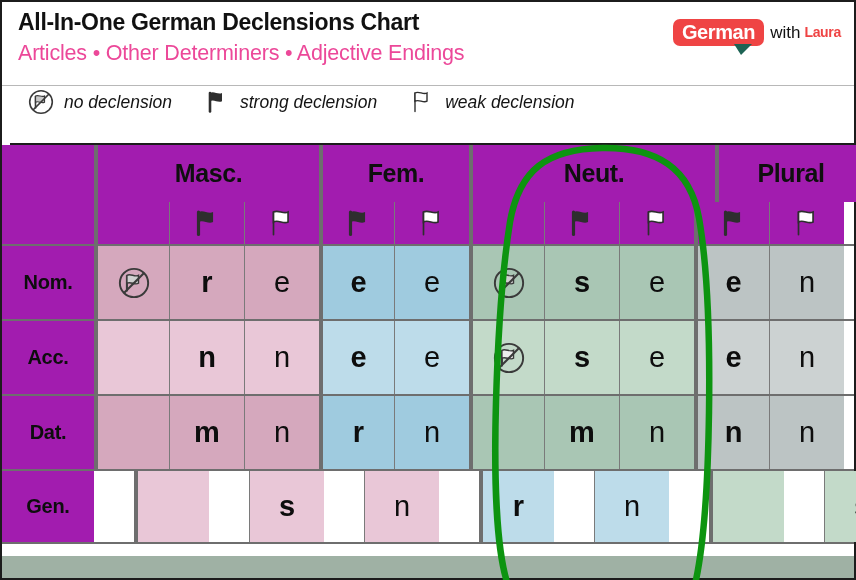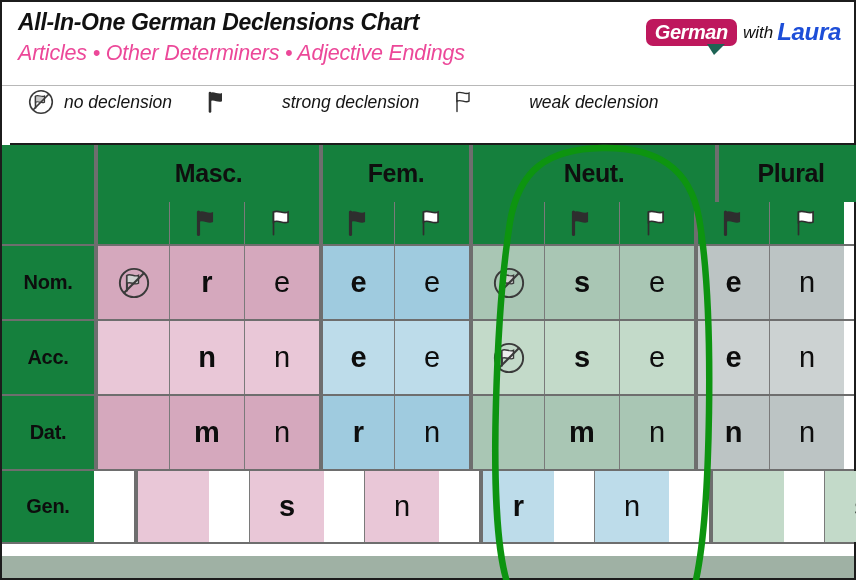--- a/index.html
+++ b/index.html
@@ -15,40 +15,39 @@
     width: 856px; height: 580px;
     background: #ffffff;
     border: 2px solid #1c1c1c;
   }
 
   
   #header {
     position: absolute; left: 0; top: 0;
     width: 852px; height: 84px;
     border-bottom: 1px solid #b8b8b8;
-    font-style: italic;
   }
   #title-block {
     position: absolute; left: 16px; top: 7px;
   }
   #chart-title {
     font-size: 23px; font-weight: bold; color: #111111;
     letter-spacing: -0.3px; white-space: nowrap;
   }
   #chart-subtitle {
     font-size: 21.5px; font-weight: normal; color: #ec4899;
     letter-spacing: -0.2px; margin-top: 5px; white-space: nowrap;
   }
   #logo {
     position: absolute; right: 13px; top: 13px;
     display: flex; align-items: center; height: 34px;
   }
   #logo-bubble {
     position: relative;
-    background: #be185d;
+    background: #ef4444;
     border-radius: 7px;
     padding: 3px 9px 4px 9px;
     display: flex; align-items: center;
   }
   #logo-bubble::after {
     content: "";
     position: absolute;
     right: 12px; bottom: -9px;
     width: 0; height: 0;
     border-left: 7px solid transparent;
@@ -57,37 +56,37 @@
   }
   #logo-german {
     color: #ffffff; font-size: 20px; font-weight: bold;
     letter-spacing: -0.4px; line-height: 1;
   }
   #logo-with {
     color: #111111; font-size: 17px; font-weight: normal;
     margin-left: 6px; line-height: 1;
   }
   #logo-laura {
-    color: #1d4ed8; font-size: 24px; font-weight: bold;
+    color: #ef4444; font-size: 14px; font-weight: bold;
     margin-left: 4px; letter-spacing: -0.3px; line-height: 1;
   }
 
   
   #legend {
     position: absolute; left: 8px; top: 85px;
     width: 852px; height: 58px;
     display: flex; align-items: flex-start;
     padding-left: 16px;
     border-bottom: 2.5px solid #1c1c1c;
     font-style: italic;
   }
   .legend-item {
     display: flex; align-items: center;
   }
-  .legend-item + .legend-item { margin-left: 30px; gap: 42px; }
+  .legend-item + .legend-item { margin-left: 30px; }
   .legend-label {
     font-size: 17.5px; color: #141414; margin-left: 8px;
     white-space: nowrap;
   }
   .legend-icon {
     width: 30px; height: 30px;
     display: flex; align-items: center; justify-content: center;
     flex: 0 0 auto;
   }
 
@@ -135,21 +134,21 @@
 
   
   .f-masc-d { background: #d5a8bd; }
   .f-masc-l { background: #e9c7d7; }
   .f-fem-d  { background: #9fcbdf; }
   .f-fem-l  { background: #bddcea; }
   .f-neut-d { background: #a9c6b4; }
   .f-neut-l { background: #c3dac9; }
   .f-plur-d { background: #bcc4c4; }
   .f-plur-l { background: #ccd2d2; }
-  .f-white  { background: #15803d; }
+  .f-white  { background: #a21caf; }
 
   
   #bottom-strip {
     position: absolute; left: 0; top: 554px;
     width: 852px; height: 22px;
     background: #9fb1a4;
   }
 
   
   #annotation {

